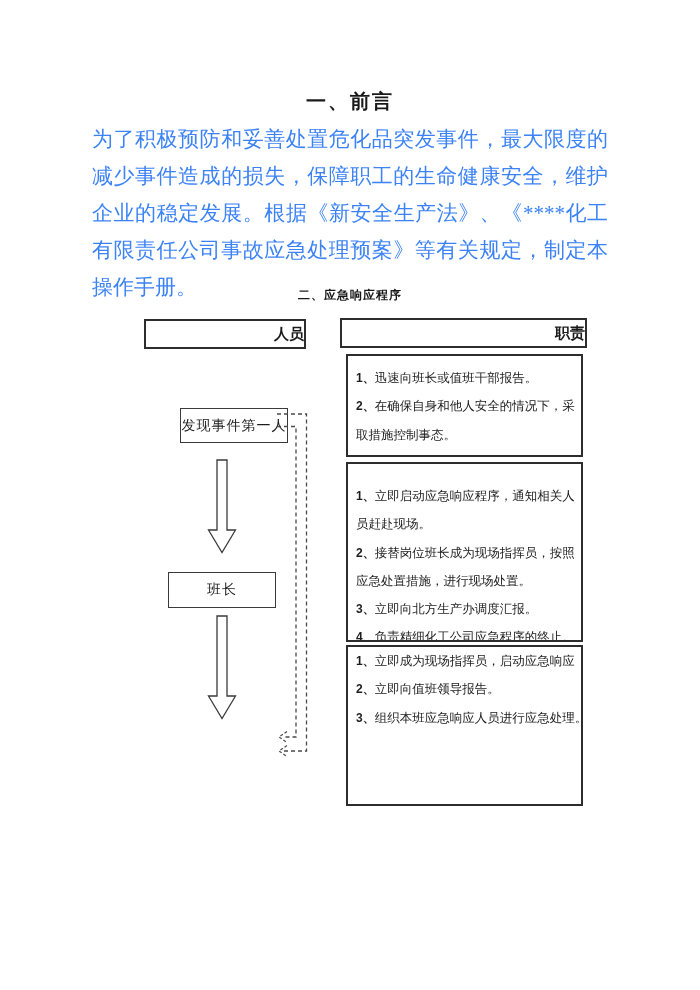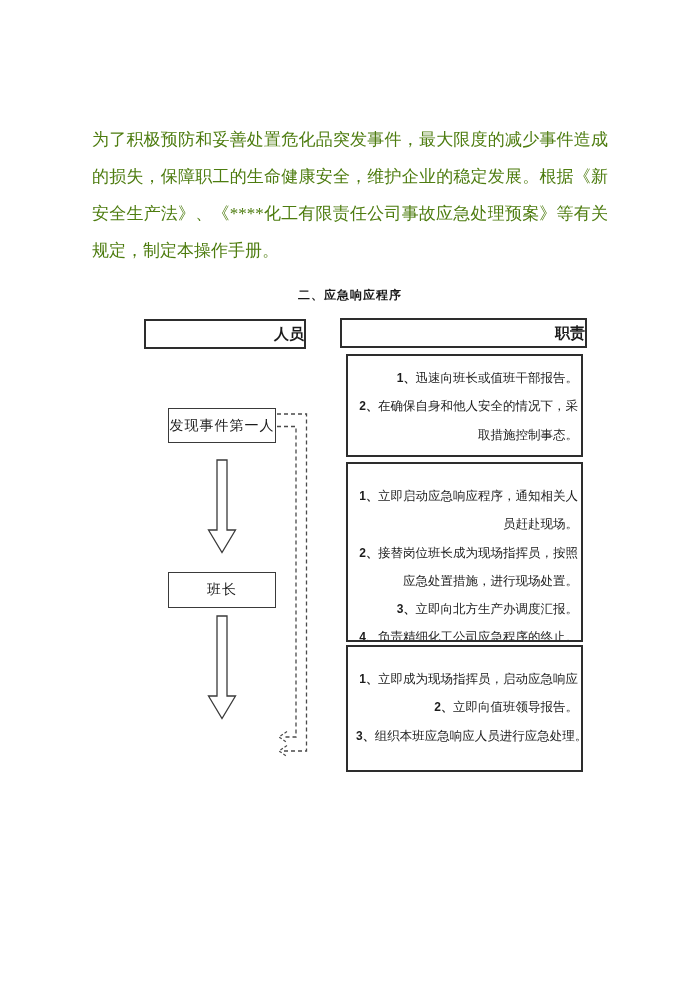--- a/index.html
+++ b/index.html
@@ -20,25 +20,25 @@
     text-align: center;
     font-family: "Liberation Sans", sans-serif;
     font-weight: bold;
     color: #181818;
   }
   .title-1 { top: 88px; font-size: 20px; letter-spacing: 2px; }
   .title-2 { top: 287px; font-size: 12px; letter-spacing: 1px; }
 
   .intro-para {
     left: 92px; top: 121px; width: 516px;
-    font-size: 17px;
+    font-size: 21px;
     line-height: 37px;
     text-align: justify;
     text-justify: inter-character;
-    color: #4d7c0f;
+    color: #3b82f6;
   }
 
   .hdr-box {
     box-sizing: border-box;
     border: 2px solid #2d2d2d;
     background: #fff;
     display: flex;
     align-items: center;
     justify-content: flex-end;
     font-family: "Liberation Sans", sans-serif;
@@ -53,58 +53,58 @@
     box-sizing: border-box;
     left: 346px;
     width: 237px;
     border: 2px solid #2d2d2d;
     background: #fff;
     padding: 0 3px 0 8px;
     overflow: hidden;
   }
   .duty-1 { top: 354px; height: 103px; padding-top: 8px; }
   .duty-2 { top: 462px; height: 180px; padding-top: 18px; }
-  .duty-3 { top: 645px; height: 127px; padding-top: 18px; }
+  .duty-3 { top: 645px; height: 161px; padding-top: 0; }
   .duty-line {
     font-size: 12.5px;
     line-height: 28.3px;
     white-space: nowrap;
     color: #1c1c1c;
-    text-align: right;
   }
   .duty-line b { font-family: "Liberation Sans", sans-serif; font-size: 12px; }
 
   .flow-node {
     box-sizing: border-box;
     left: 168px;
     width: 108px;
     border: 1px solid #3a3a3a;
     background: #fff;
     display: flex;
     align-items: center;
     justify-content: center;
     font-size: 14px;
     color: #1c1c1c;
     letter-spacing: 1px;
   }
-  .node-1 { top: 408px; height: 35px; }
+  .node-1 { top: 408px; height: 35px; margin-left: 12px; }
   .node-2 { top: 572px; height: 36px; text-align: right; }
   .node-3 { top: 727px; height: 36px; }
 
   .overlay {
     left: 0; top: 0;
     width: 700px; height: 990px;
     pointer-events: none;
   }
 </style>
 </head>
 <body>
 
 <div class="page">
 
+  <div class="abs h-title title-1">一、前言</div>
 
   <div class="abs intro-para">为了积极预防和妥善处置危化品突发事件，最大限度的减少事件造成的损失，保障职工的生命健康安全，维护企业的稳定发展。根据《新安全生产法》、《****化工有限责任公司事故应急处理预案》等有关规定，制定本操作手册。</div>
 
   <div class="abs h-title title-2">二、应急响应程序</div>
 
   <div class="abs hdr-box hdr-left">
     <span>人员</span>
   </div>
 
   <div class="abs hdr-box hdr-right">

